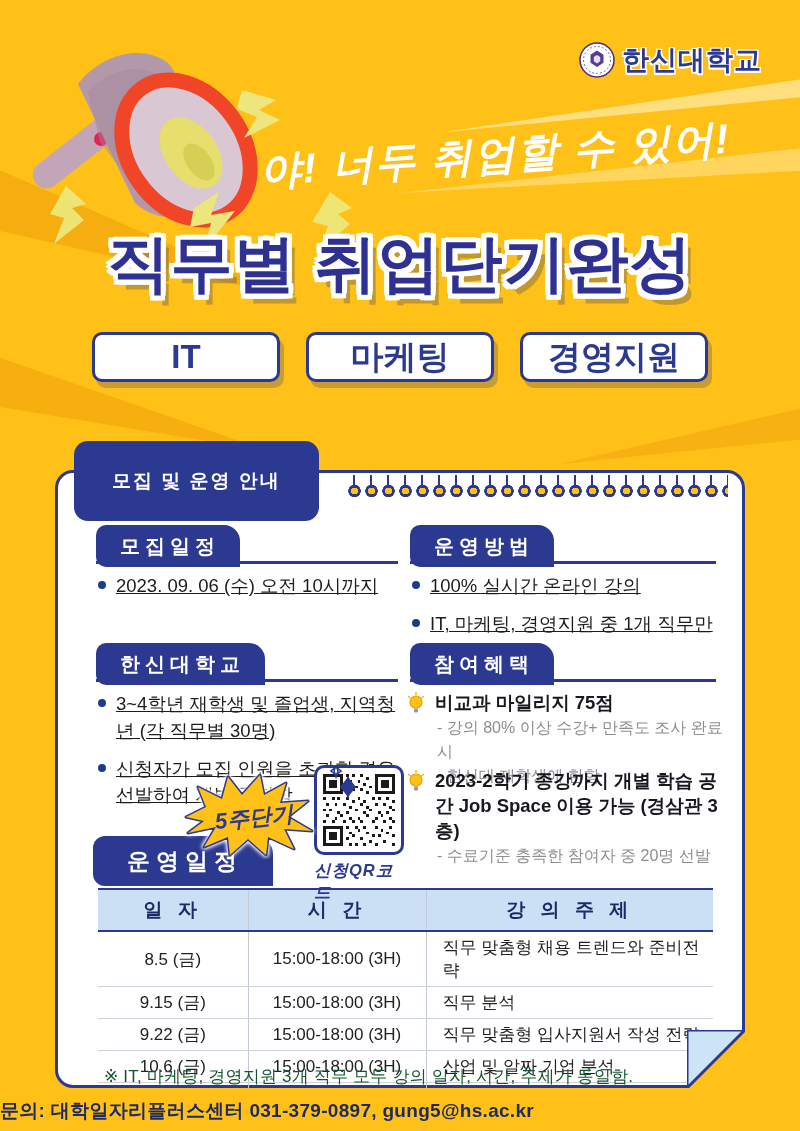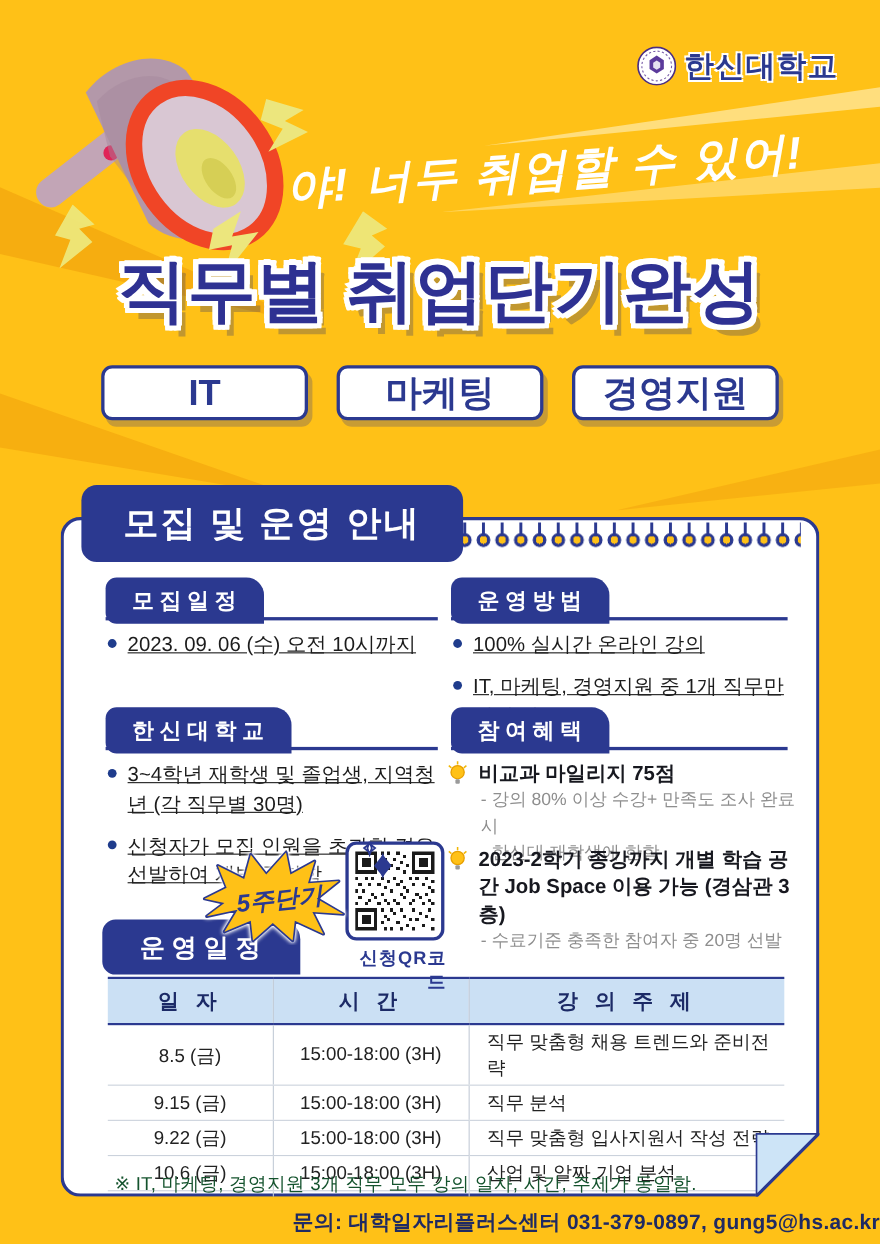--- a/index.html
+++ b/index.html
@@ -33,21 +33,21 @@
       -5px 0 0 #fff,5px 0 0 #fff,0 -5px 0 #fff,0 5px 0 #fff,
       -4px 5px 0 #fff,4px 5px 0 #fff,5px -4px 0 #fff,-5px -4px 0 #fff,
       8px 10px 0 rgba(32,42,110,.28); z-index:3; }
 
   .tracks{ position:absolute; left:0; top:332px; width:100%; display:flex; justify-content:center; gap:26px; z-index:3; }
   .track-btn{ min-width:188px; height:50px; background:#fff; border:3.5px solid #2B3990; border-radius:10px;
     display:flex; align-items:center; justify-content:center; font-size:33px; font-weight:900; color:#2B3990;
     box-shadow:4px 6px 0 rgba(58,62,128,.28); padding:0 22px; }
 
   .section-badge{ position:absolute; left:74px; top:441px; background:#2B3990; color:#fff;
-    font-size:32px; font-weight:800; letter-spacing:2px; padding:13px 38px; border-radius:14px; z-index:5; }
+    font-size:19px; font-weight:800; letter-spacing:2px; padding:27px 38px; border-radius:14px; z-index:5; }
 
   
   .card{ position:absolute; left:55px; top:470px; width:690px; height:618px; background:#fff;
     border:3px solid #2B3990; border-radius:18px;
     clip-path:polygon(0 0,690px 0,690px 560px,632px 618px,0 618px); z-index:2; }
   .fold{ position:absolute; left:687px; top:1030px; z-index:4; }
 
   .garland{ position:absolute; top:2px; left:288px; right:14px; height:28px;
     background-image:
       radial-gradient(circle at 8.5px 16px, #FFC117 0 3.5px, #2B3990 3.5px 6px, rgba(0,0,0,0) 6.5px),
@@ -65,35 +65,35 @@
 
   .benefit{ position:absolute; display:flex; gap:9px; }
   .benefit .btxt .btitle{ font-size:18.5px; font-weight:800; color:#17181f; line-height:1.35; }
   .benefit .btxt .bsub{ font-size:16px; color:#8E8E8E; line-height:1.5; margin-left:2px; }
 
   .star-badge{ position:absolute; left:118px; top:300px; width:150px; height:86px; z-index:3; }
   .star-badge .star-label{ position:absolute; left:18px; top:30px; width:120px; text-align:center;
     font-size:22px; font-weight:900; font-style:italic; color:#2B3990; transform:rotate(-6deg); }
   .sparkles{ position:absolute; left:268px; top:292px; z-index:3; }
 
-  .qr-wrap{ position:absolute; left:256px; top:292px; width:92px; text-align:right; z-index:2; }
+  .qr-wrap{ position:absolute; left:256px; top:292px; width:92px; text-align:left; z-index:2;font-style:italic; }
   .qr-box{ width:90px; height:90px; background:#fff; border:3.5px solid #2B3990; border-radius:10px;
     display:flex; align-items:center; justify-content:center; }
   .qr-label{ margin-top:5px; font-size:16.5px; font-weight:700; color:#2B3990; letter-spacing:1px; }
 
   table.schedule{ position:absolute; left:40px; top:415px; width:615px; border-collapse:collapse; table-layout:fixed; }
   table.schedule thead th{ background:#CBE0F4; border-top:2.5px solid #2B3990; border-bottom:2.5px solid #2B3990;
     font-size:19px; font-weight:800; color:#1C2A66; letter-spacing:5px; padding:7px 0;margin-left:42px; }
   table.schedule td{ font-size:17px; color:#222; padding:4px 0; border-bottom:1px solid #CBD2DC; text-align:center; }
   table.schedule td:last-child{ text-align:left; padding-left:16px; }
   table.schedule th+th, table.schedule td+td{ border-left:1px solid #C3CBD6; }
 
   .note{ position:absolute; left:46px; top:592px; font-size:17px; font-weight:400; color:#14532d; letter-spacing:.2px; }
 
-  .footer-contact{ position:absolute; left:0; top:1098px; width:100%; text-align:right;
+  .footer-contact{ position:absolute; left:0; top:1098px; width:100%; text-align:left;
     font-size:19px; font-weight:700; color:#1F2A63; letter-spacing:.3px; }
 </style>
 </head>
 <body>
 
 <div class="poster">
 
   <div class="ray r1"></div>
   <div class="ray r2"></div>
   <div class="ray r3"></div>

